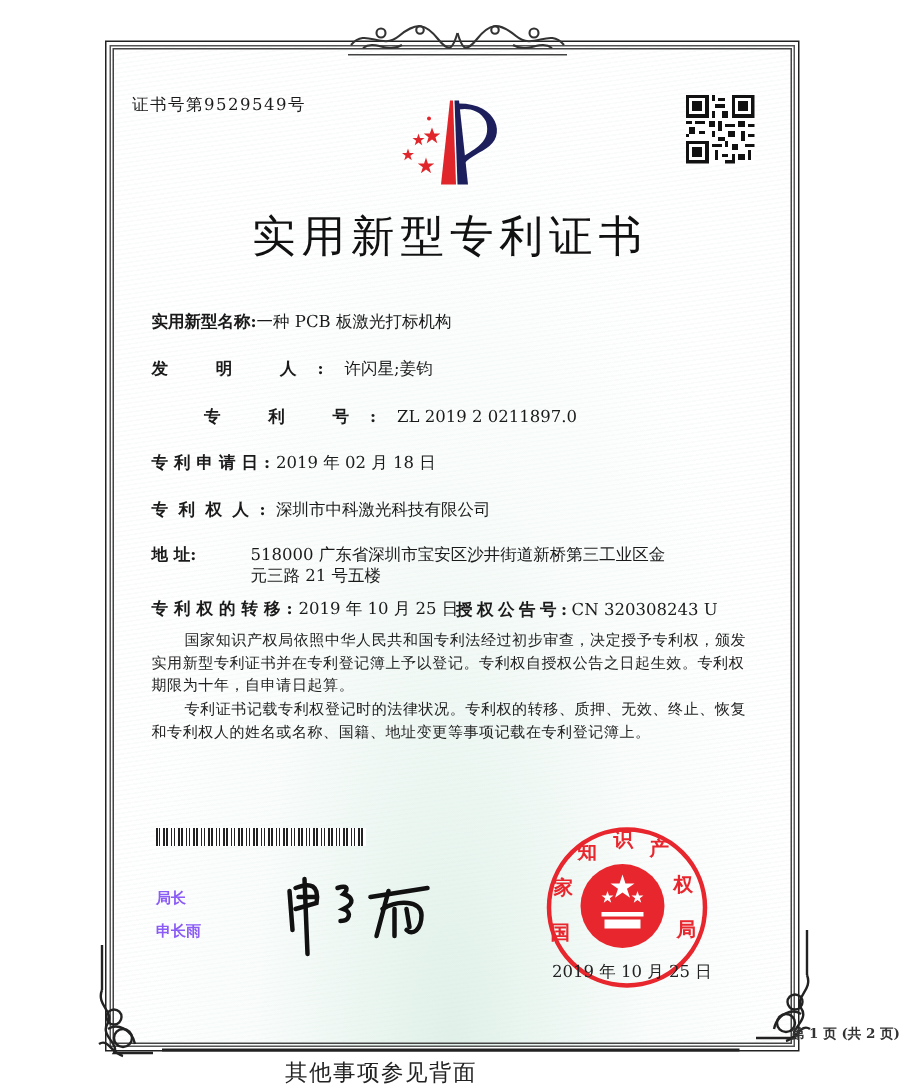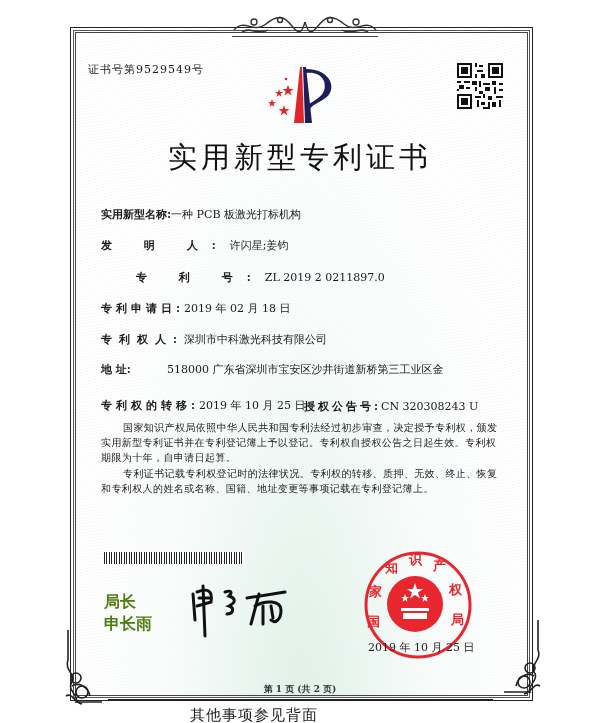--- a/index.html
+++ b/index.html
@@ -116,23 +116,23 @@
       left: 104px;
       top: 552px;
       width: 140px;
       height: 12px;
       background: repeating-linear-gradient(90deg, #222 0px, #222 1px, #fff 1px, #fff 2px, #222 2px, #222 3px, #fff 3px, #fff 5px);
     }
     .director-title, .director-name {
       position: absolute;
       left: 104px;
       font-family: "DejaVu Sans", sans-serif;
-      font-size: 16px;
+      font-size: 10px;
       font-weight: bold;
-      color: #4d7c0f;
+      color: #8b5cf6;
     }
     .director-title { top: 592px; }
     .director-name { top: 614px; }
     .signature {
       position: absolute;
       left: 185px;
       top: 580px;
       width: 110px;
       height: 60px;
     }
@@ -149,21 +149,21 @@
       top: 640px;
       font-size: 11px;
       color: #222;
       white-space: nowrap;
     }
     .page-no {
       position: absolute;
       left: 0;
       width: 600px;
       top: 683px;
-      text-align: center;
+      text-align: right;
       font-size: 9px;
       font-weight: bold;
       color: #333;
     }
     .bottom-rule {
       position: absolute;
       left: 108px;
       width: 385px;
       top: 699px;
       height: 2px;
@@ -278,20 +278,21 @@
 <div class="field" style="top:302px;">
   <span class="label mid">专利申请日:</span><span>2019 年 02 月 18 日</span>
 </div>
 
 <div class="field" style="top:333px;">
   <span class="label spaced">专利权人:</span><span>深圳市中科激光科技有限公司</span>
 </div>
 
 <div class="field" style="top:363px;">
   <span class="label addr">地 址:</span><span>518000 广东省深圳市宝安区沙井街道新桥第三工业区金</span>
+  <span class="addr-line2">元三路 21 号五楼</span>
 </div>
 
 <div class="field" style="top:399px;">
   <span class="label mid">专利权的转移:</span><span>2019 年 10 月 25 日</span>
 </div>
 
 <div class="pub-no">
   <span class="label">授权公告号:</span><span>CN 320308243 U</span>
 </div>
 

